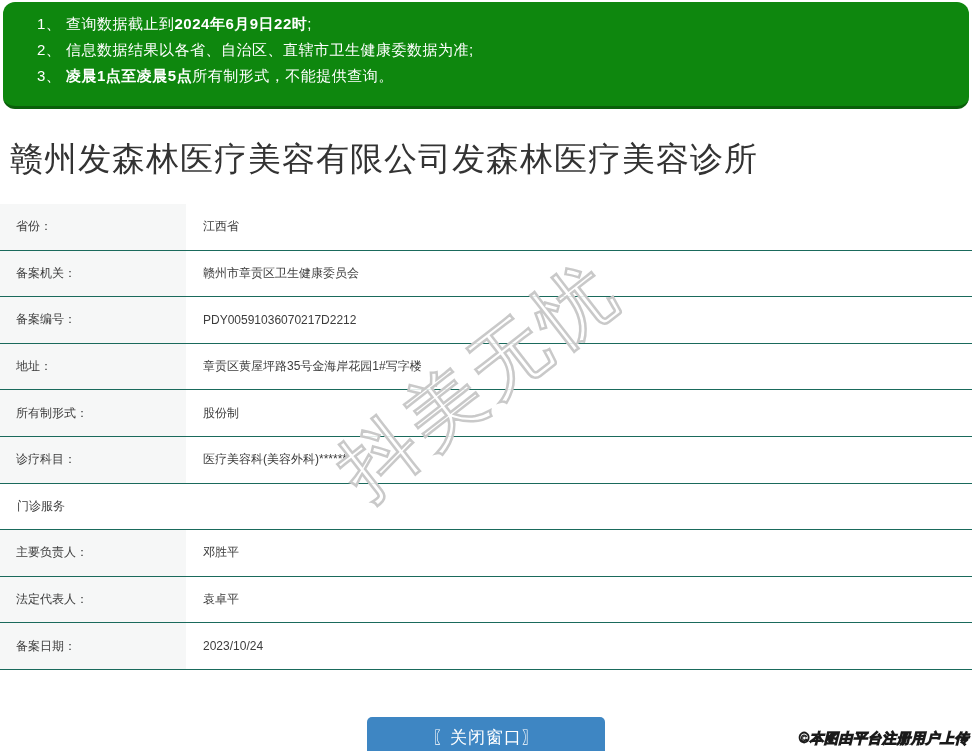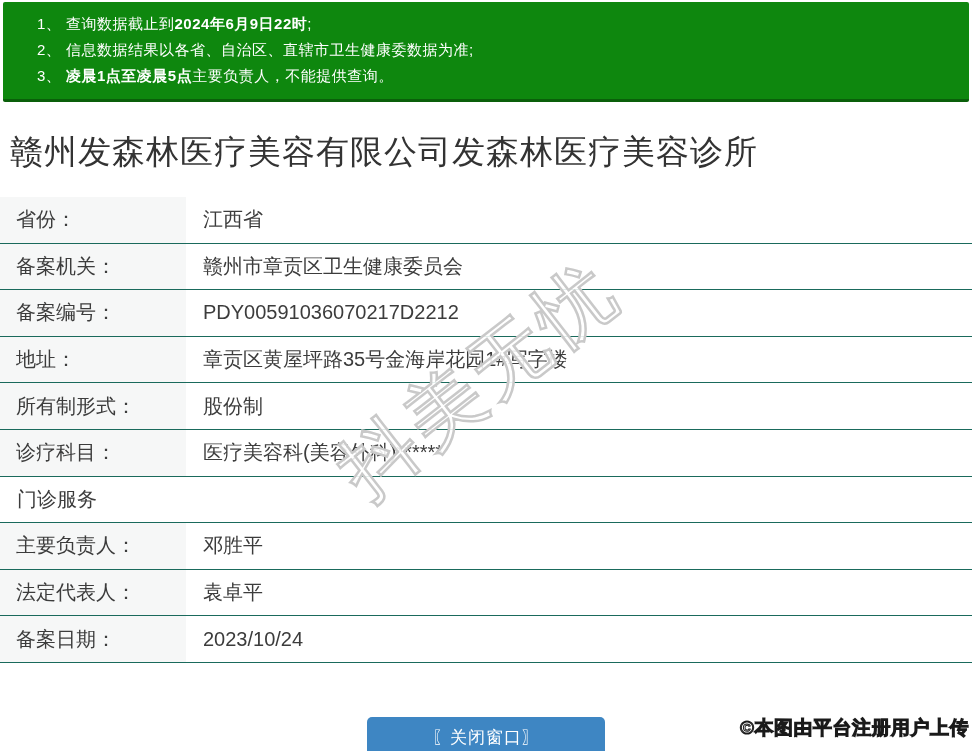--- a/index.html
+++ b/index.html
@@ -7,23 +7,23 @@
     width: 972px; height: 751px;
     background: #ffffff;
     overflow: hidden;
     position: relative;
     font-family: "Liberation Sans", "DejaVu Sans", sans-serif;
   }
   
   .notice {
     margin: 2px 3px 4px 3px;
     background: #0e870e;
-    border-radius: 2px;
+    border-radius: 12px;
     border-bottom: 3px solid #0a5f0a;
-    padding: 9px 20px 10px 34px;
+    padding: 9px 20px 17px 34px;
   }
   .notice-line {
     color: #ffffff;
     font-size: 15px;
     line-height: 26px;
     letter-spacing: 0.5px;
   }
   .notice-line b { font-weight: 700; }
   
   .page-title {
@@ -36,21 +36,21 @@
   }
   
   .info-table { width: 100%; }
   .row {
     display: flex;
     align-items: center;
     height: 46.6px;
     border-bottom: 1px solid #1a6a5c;
     background: #ffffff;
   }
-  .cell { font-size: 20px; color: #3c3c3c; }
+  .cell { font-size: 12px; color: #3c3c3c; }
   .cell.label {
     width: 186px;
     align-self: stretch;
     display: flex;
     align-items: center;
     padding-left: 16px;
     background: #f6f7f7;
     flex-shrink: 0;
   }
   .cell.value { padding-left: 17px; text-align: right; }
@@ -82,36 +82,37 @@
     color: #ffffff;
     font-size: 17px;
     font-family: inherit;
     letter-spacing: 1px;
     cursor: pointer;
     z-index: 6;
   }
   
   .footer-credit {
     position: absolute;
-    right: 3px; bottom: 10px;
-    font-size: 19px;
+    right: 3px; bottom: 3px;
+    font-size: 14px;
     font-weight: 700;
     color: #ffffff;
     -webkit-text-stroke: 1px #1a1a1a;
     letter-spacing: 0.5px;
     z-index: 7;
+    font-style: italic;
   }
 </style>
 </head>
 <body>
 
 <div class="notice">
   <div class="notice-line"><span>1、 查询数据截止到</span><b>2024年6月9日22时</b><span>;</span></div>
   <div class="notice-line"><span>2、 信息数据结果以各省、自治区、直辖市卫生健康委数据为准;</span><b></b><span></span></div>
-  <div class="notice-line"><span>3、 </span><b>凌晨1点至凌晨5点</b><span>主要负责人，不能提供查询。</span></div>
+  <div class="notice-line"><span>3、 </span><b>凌晨1点至凌晨5点</b><span>所有制形式，不能提供查询。</span></div>
 </div>
 
 <h1 class="page-title">赣州发森林医疗美容有限公司发森林医疗美容诊所</h1>
 
 <div class="info-table">
     <div class="row">
       <div class="cell label">省份：</div>
       <div class="cell value">江西省</div>
     </div>
     <div class="row">

